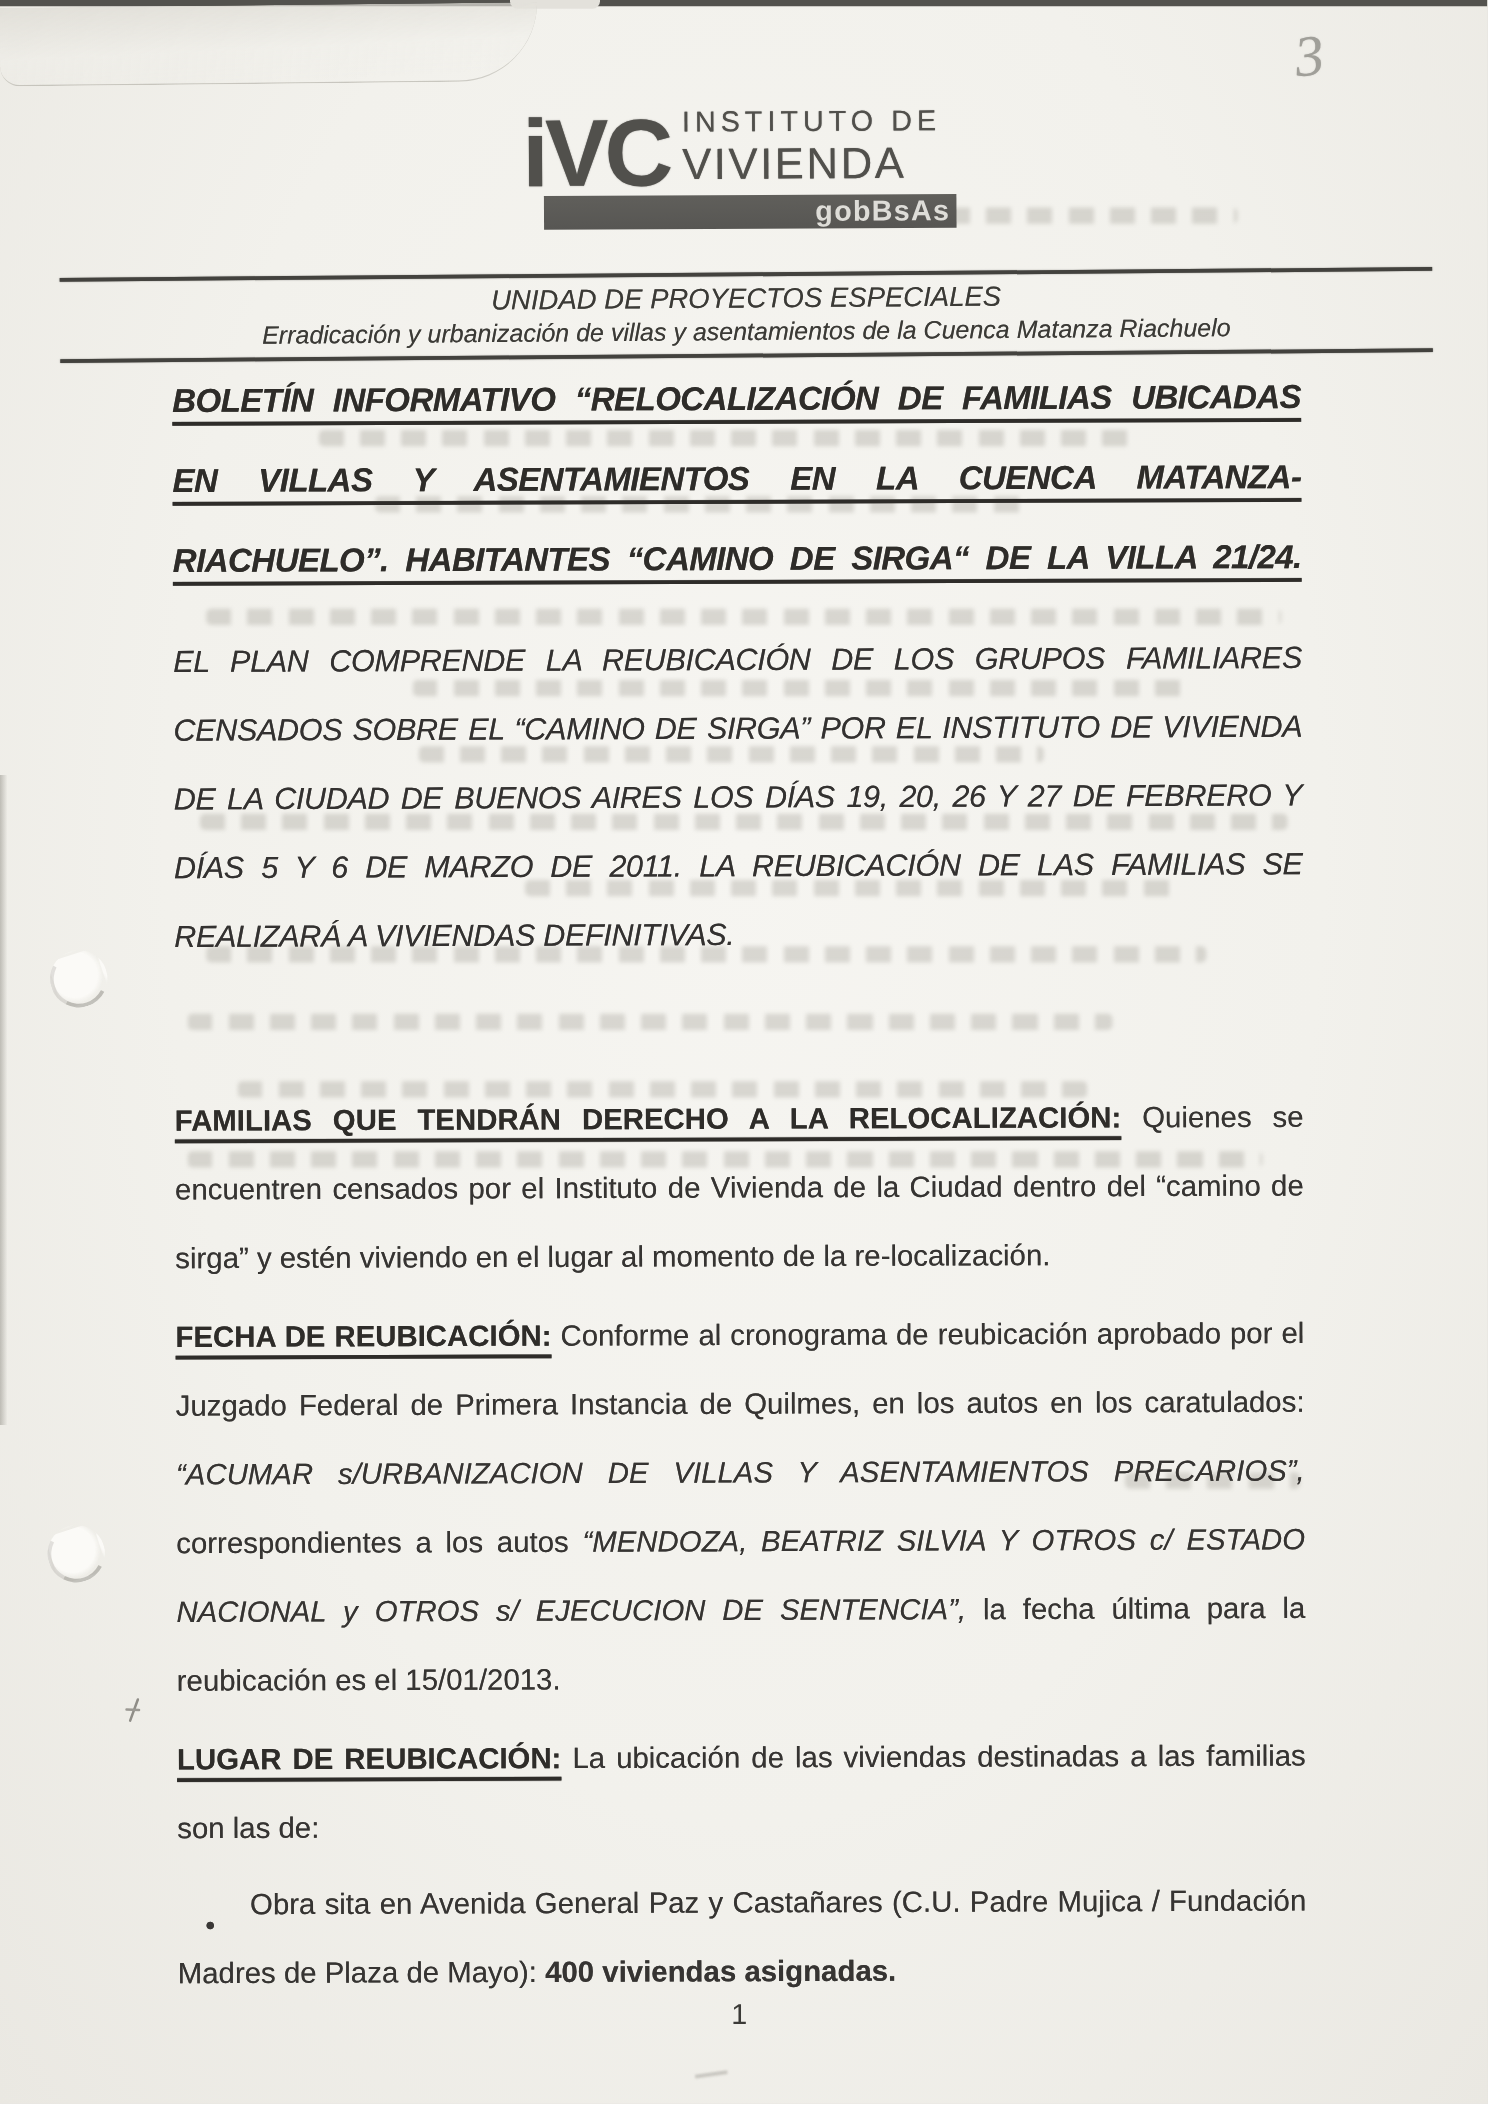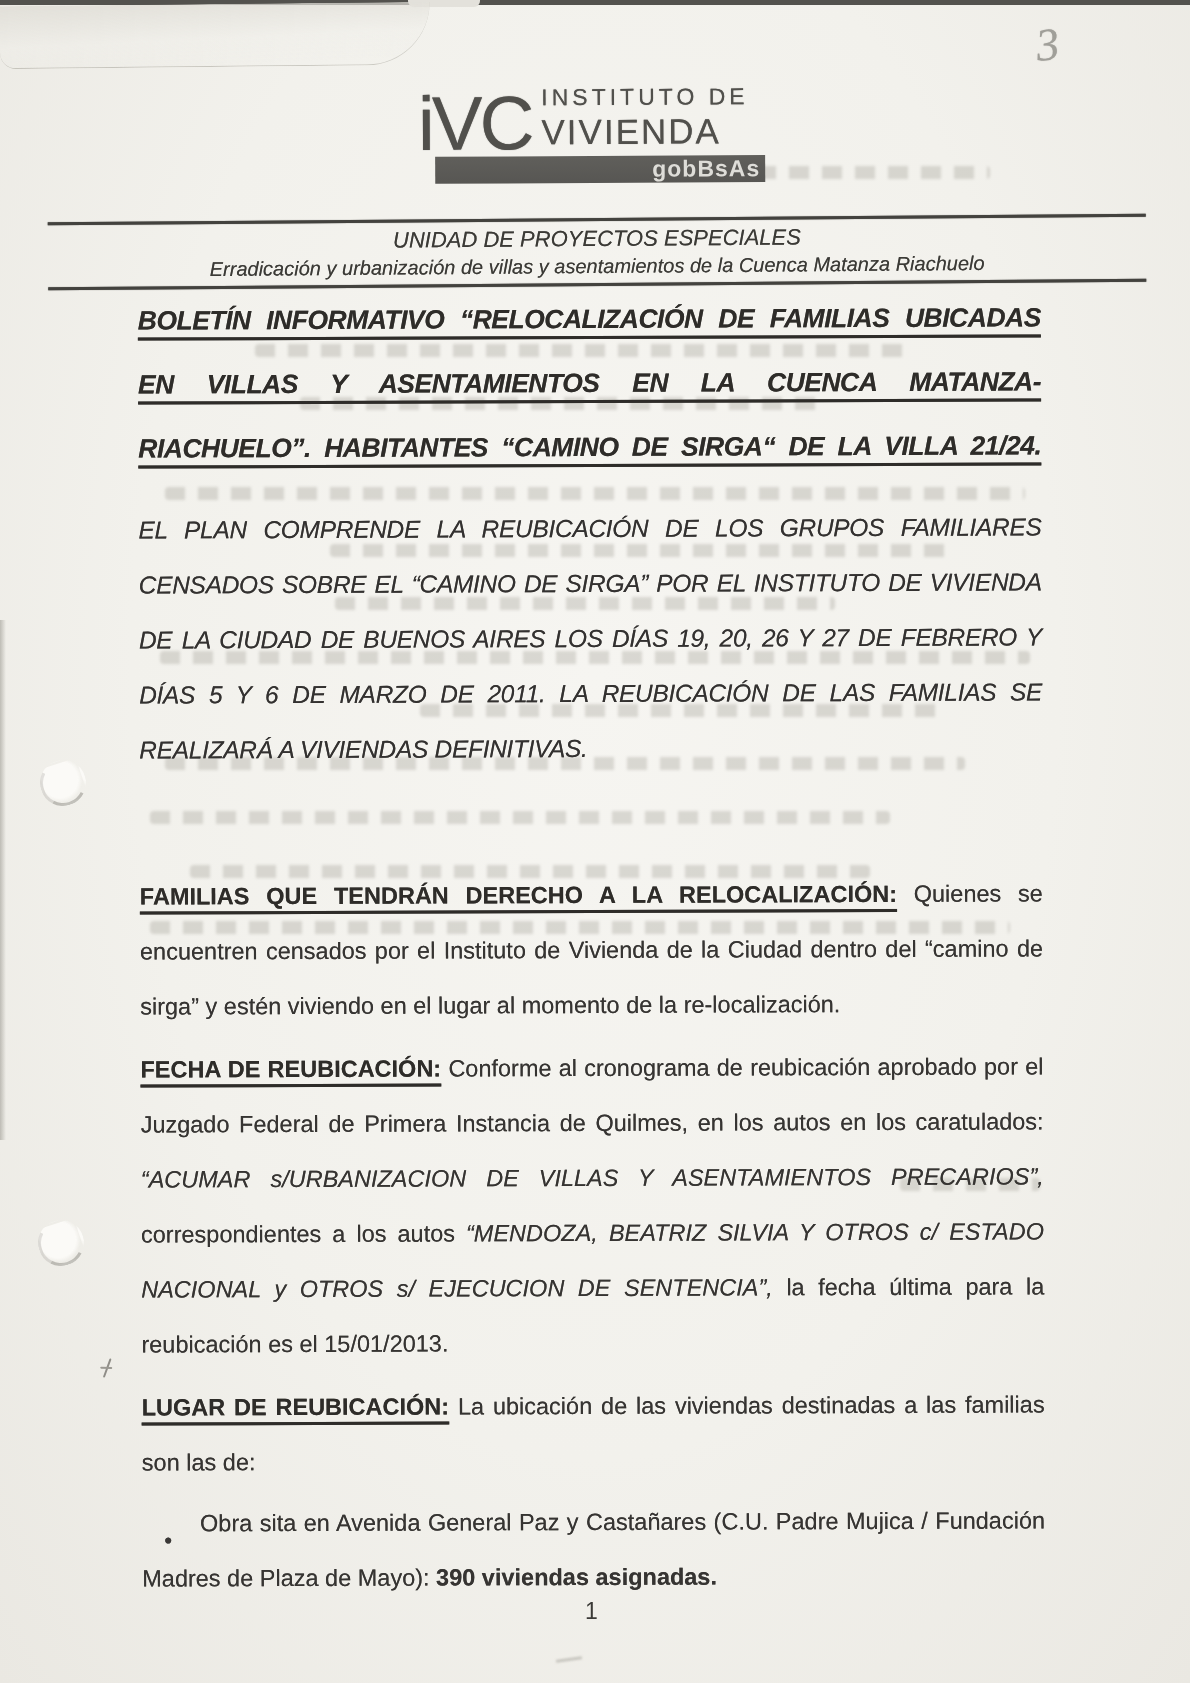--- a/index.html
+++ b/index.html
@@ -47,21 +47,21 @@
     position:absolute;height:13px;opacity:.42;filter:blur(1.6px);
     background:repeating-linear-gradient(90deg, rgba(146,143,133,.7) 0 20px, rgba(146,143,133,0) 20px 33px);
     border-radius:4px;pointer-events:none;
   }
   .footer-dash{position:absolute;left:556px;top:1658px;width:26px;height:3px;background:rgba(140,138,130,.4);filter:blur(1px);transform:rotate(-8deg);}
 
   
   .logo{position:absolute;left:418px;top:84px;width:352px;transform:rotate(-0.3deg);}
   .logo-row{display:flex;align-items:flex-end;}
   .logo-acronym{
-    font-weight:normal;font-size:76px;line-height:.82;letter-spacing:-3px;
+    font-weight:bold;font-size:76px;line-height:.82;letter-spacing:-3px;
     color:#51504c;text-shadow:0 0 1px rgba(80,79,75,.8);
   }
   .logo-names{margin-left:10px;padding-bottom:2px;color:#51504c;}
   .logo-name1{font-size:23px;letter-spacing:4px;white-space:nowrap;text-shadow:0 0 .7px rgba(80,79,75,.8);}
   .logo-name2{font-size:35px;letter-spacing:2px;white-space:nowrap;margin-top:1px;text-shadow:0 0 .7px rgba(80,79,75,.8);}
   .logo-bar{
     margin-left:17px;margin-top:2px;width:330px;height:27px;
     background:linear-gradient(180deg,#605f5b,#575653);
     display:flex;align-items:center;justify-content:flex-end;
     color:#deddd8;font-weight:bold;font-size:23px;letter-spacing:1px;padding-right:5px;box-sizing:border-box;
@@ -162,19 +162,19 @@
     <div class="title-line">RIACHUELO”. HABITANTES “CAMINO DE SIRGA“ DE LA VILLA 21/24.</div>
 
     <p class="intro">EL PLAN COMPRENDE LA REUBICACIÓN DE LOS GRUPOS FAMILIARES CENSADOS SOBRE EL “CAMINO DE SIRGA” POR EL INSTITUTO DE VIVIENDA DE LA CIUDAD DE BUENOS AIRES LOS DÍAS 19, 20, 26 Y 27 DE FEBRERO Y DÍAS 5 Y 6 DE MARZO DE 2011. LA REUBICACIÓN DE LAS FAMILIAS SE REALIZARÁ A VIVIENDAS DEFINITIVAS.</p>
 
     <p class="para first-section"><span class="heading">FAMILIAS QUE TENDRÁN DERECHO A LA RELOCALIZACIÓN:</span><span> Quienes se encuentren censados por el Instituto de Vivienda de la Ciudad dentro del “camino de sirga” y estén viviendo en el lugar al momento de la re-localización.</span></p>
 
     <p class="para"><span class="heading">FECHA DE REUBICACIÓN:</span><span> Conforme al cronograma de reubicación aprobado por el Juzgado Federal de Primera Instancia de Quilmes, en los autos en los caratulados: </span><span class="case-caps">“ACUMAR s/URBANIZACION DE VILLAS Y ASENTAMIENTOS PRECARIOS”,</span><span> correspondientes a los autos </span><span class="case-caps">“MENDOZA, BEATRIZ SILVIA Y OTROS c/ ESTADO NACIONAL y OTROS s/ EJECUCION DE SENTENCIA”,</span><span> la fecha última para la reubicación es el 15/01/2013.</span></p>
 
     <p class="para"><span class="heading">LUGAR DE REUBICACIÓN:</span><span> La ubicación de las viviendas destinadas a las familias son las de:</span></p>
 
-    <p class="para bullet-para"><span class="bullet-dot">●</span><span>Obra sita en Avenida General Paz y Castañares (C.U. Padre Mujica / Fundación Madres de Plaza de Mayo): </span><span class="bold">390 viviendas asignadas.</span></p>
+    <p class="para bullet-para"><span class="bullet-dot">●</span><span>Obra sita en Avenida General Paz y Castañares (C.U. Padre Mujica / Fundación Madres de Plaza de Mayo): </span><span class="bold">400 viviendas asignadas.</span></p>
 
   </div>
 
   <div class="footer-page">1</div>
 
 </div>
 
 </body></html>

